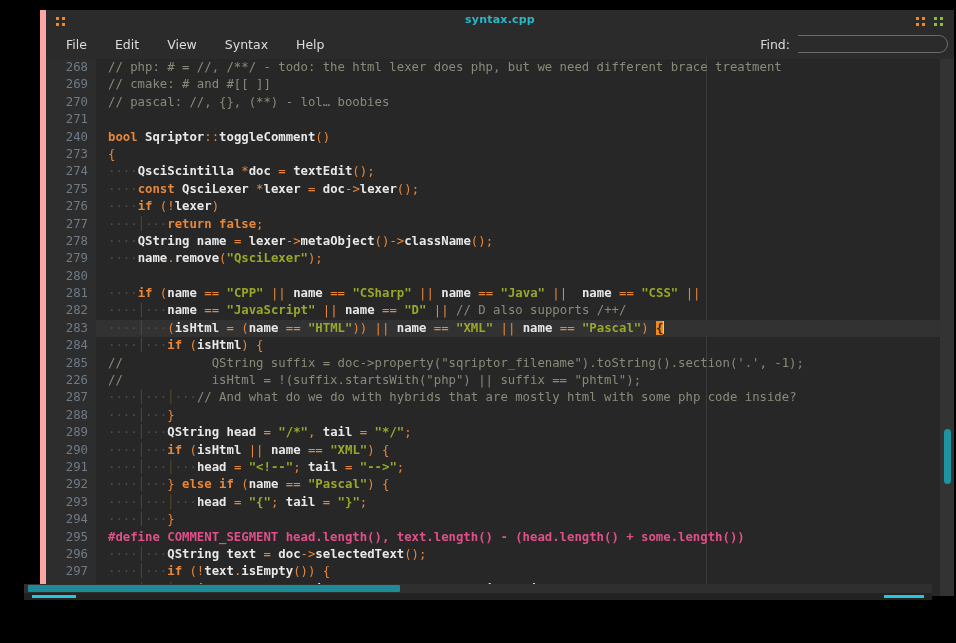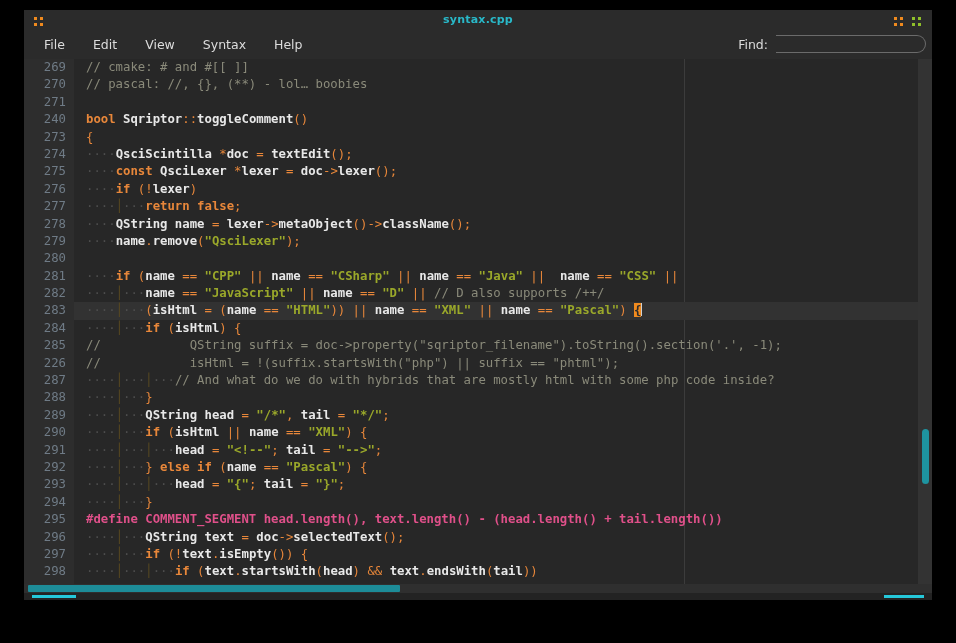--- a/index.html
+++ b/index.html
@@ -6,22 +6,22 @@
   html,body{margin:0;padding:0;}
   body{
     width:956px;height:643px;overflow:hidden;
     background:#000000;
     font-family:"DejaVu Sans Mono",monospace;
   }
   #root{position:relative;width:956px;height:643px;background:#000;}
 
   
   .window{
-    position:absolute;left:24px;top:10px;width:908px;height:586px;
-    background:#737373;overflow:hidden;
+    position:absolute;left:40px;top:10px;width:908px;height:586px;
+    background:#fca5a5;overflow:hidden;padding-left:6px;
   }
 
   
   .titlebar{
     position:relative;height:22px;background:#2b2b2b;
   }
   .title-text{
     position:absolute;left:0;right:0;top:3px;text-align:center;
     font-family:"DejaVu Sans",sans-serif;font-size:11px;font-weight:bold;
     color:#29b8c8;letter-spacing:.2px;
@@ -148,20 +148,21 @@
       <div class="find-wrap">
         <span class="find-label">Find:</span>
         <input class="find-input" type="text" placeholder="" style="">
       </div>
     </div>
 
     <div class="editor">
       <div class="gutter"></div>
       <div class="colguide"></div>
       <div class="code-lines" id="code-lines">
+          <div class="line"><span class="ln">268</span><span class="code"><span class="t-com">// php: # = //, /**/ - todo: the html lexer does php, but we need different brace treatment</span></span></div>
           <div class="line"><span class="ln">269</span><span class="code"><span class="t-com">// cmake: # and #[[ ]]</span></span></div>
           <div class="line"><span class="ln">270</span><span class="code"><span class="t-com">// pascal: //, {}, (**) - lol… boobies</span></span></div>
           <div class="line"><span class="ln">271</span><span class="code"></span></div>
           <div class="line"><span class="ln">240</span><span class="code"><span class="t-kw">bool</span><span class="t-def"> </span><span class="t-id">Sqriptor</span><span class="t-op">::</span><span class="t-id">toggleComment</span><span class="t-op">()</span></span></div>
           <div class="line"><span class="ln">273</span><span class="code"><span class="t-op">{</span></span></div>
           <div class="line"><span class="ln">274</span><span class="code"><span class="t-ws">····</span><span class="t-id">QsciScintilla</span><span class="t-def"> </span><span class="t-op">*</span><span class="t-id">doc</span><span class="t-def"> </span><span class="t-op">=</span><span class="t-def"> </span><span class="t-id">textEdit</span><span class="t-op">();</span></span></div>
           <div class="line"><span class="ln">275</span><span class="code"><span class="t-ws">····</span><span class="t-kw">const</span><span class="t-def"> </span><span class="t-id">QsciLexer</span><span class="t-def"> </span><span class="t-op">*</span><span class="t-id">lexer</span><span class="t-def"> </span><span class="t-op">=</span><span class="t-def"> </span><span class="t-id">doc</span><span class="t-op">-&gt;</span><span class="t-id">lexer</span><span class="t-op">();</span></span></div>
           <div class="line"><span class="ln">276</span><span class="code"><span class="t-ws">····</span><span class="t-kw">if</span><span class="t-def"> </span><span class="t-op">(!</span><span class="t-id">lexer</span><span class="t-op">)</span></span></div>
           <div class="line"><span class="ln">277</span><span class="code"><span class="t-ws">····</span><span class="t-guide">│</span><span class="t-ws">···</span><span class="t-kw">return</span><span class="t-def"> </span><span class="t-kw">false</span><span class="t-op">;</span></span></div>
           <div class="line"><span class="ln">278</span><span class="code"><span class="t-ws">····</span><span class="t-id">QString</span><span class="t-def"> </span><span class="t-id">name</span><span class="t-def"> </span><span class="t-op">=</span><span class="t-def"> </span><span class="t-id">lexer</span><span class="t-op">-&gt;</span><span class="t-id">metaObject</span><span class="t-op">()-&gt;</span><span class="t-id">className</span><span class="t-op">();</span></span></div>
@@ -174,21 +175,21 @@
           <div class="line"><span class="ln">285</span><span class="code"><span class="t-com">//            QString suffix = doc-&gt;property("sqriptor_filename").toString().section('.', -1);</span></span></div>
           <div class="line"><span class="ln">226</span><span class="code"><span class="t-com">//            isHtml = !(suffix.startsWith("php") || suffix == "phtml");</span></span></div>
           <div class="line"><span class="ln">287</span><span class="code"><span class="t-ws">····</span><span class="t-guide">│</span><span class="t-ws">···</span><span class="t-guide">│</span><span class="t-ws">···</span><span class="t-com">// And what do we do with hybrids that are mostly html with some php code inside?</span></span></div>
           <div class="line"><span class="ln">288</span><span class="code"><span class="t-ws">····</span><span class="t-guide">│</span><span class="t-ws">···</span><span class="t-op">}</span></span></div>
           <div class="line"><span class="ln">289</span><span class="code"><span class="t-ws">····</span><span class="t-guide">│</span><span class="t-ws">···</span><span class="t-id">QString</span><span class="t-def"> </span><span class="t-id">head</span><span class="t-def"> </span><span class="t-op">=</span><span class="t-def"> </span><span class="t-str">"/*"</span><span class="t-op">,</span><span class="t-def"> </span><span class="t-id">tail</span><span class="t-def"> </span><span class="t-op">=</span><span class="t-def"> </span><span class="t-str">"*/"</span><span class="t-op">;</span></span></div>
           <div class="line"><span class="ln">290</span><span class="code"><span class="t-ws">····</span><span class="t-guide">│</span><span class="t-ws">···</span><span class="t-kw">if</span><span class="t-def"> </span><span class="t-op">(</span><span class="t-id">isHtml</span><span class="t-def"> </span><span class="t-op">||</span><span class="t-def"> </span><span class="t-id">name</span><span class="t-def"> </span><span class="t-op">==</span><span class="t-def"> </span><span class="t-str">"XML"</span><span class="t-op">) {</span></span></div>
           <div class="line"><span class="ln">291</span><span class="code"><span class="t-ws">····</span><span class="t-guide">│</span><span class="t-ws">···</span><span class="t-guide">│</span><span class="t-ws">···</span><span class="t-id">head</span><span class="t-def"> </span><span class="t-op">=</span><span class="t-def"> </span><span class="t-str">"&lt;!--"</span><span class="t-op">;</span><span class="t-def"> </span><span class="t-id">tail</span><span class="t-def"> </span><span class="t-op">=</span><span class="t-def"> </span><span class="t-str">"--&gt;"</span><span class="t-op">;</span></span></div>
           <div class="line"><span class="ln">292</span><span class="code"><span class="t-ws">····</span><span class="t-guide">│</span><span class="t-ws">···</span><span class="t-op">}</span><span class="t-def"> </span><span class="t-kw">else</span><span class="t-def"> </span><span class="t-kw">if</span><span class="t-def"> </span><span class="t-op">(</span><span class="t-id">name</span><span class="t-def"> </span><span class="t-op">==</span><span class="t-def"> </span><span class="t-str">"Pascal"</span><span class="t-op">) {</span></span></div>
           <div class="line"><span class="ln">293</span><span class="code"><span class="t-ws">····</span><span class="t-guide">│</span><span class="t-ws">···</span><span class="t-guide">│</span><span class="t-ws">···</span><span class="t-id">head</span><span class="t-def"> </span><span class="t-op">=</span><span class="t-def"> </span><span class="t-str">"{"</span><span class="t-op">;</span><span class="t-def"> </span><span class="t-id">tail</span><span class="t-def"> </span><span class="t-op">=</span><span class="t-def"> </span><span class="t-str">"}"</span><span class="t-op">;</span></span></div>
           <div class="line"><span class="ln">294</span><span class="code"><span class="t-ws">····</span><span class="t-guide">│</span><span class="t-ws">···</span><span class="t-op">}</span></span></div>
-          <div class="line"><span class="ln">295</span><span class="code"><span class="t-pre">#define COMMENT_SEGMENT head.length(), text.length() - (head.length() + tail.length())</span></span></div>
+          <div class="line"><span class="ln">295</span><span class="code"><span class="t-pre">#define COMMENT_SEGMENT head.length(), text.length() - (head.length() + some.length())</span></span></div>
           <div class="line"><span class="ln">296</span><span class="code"><span class="t-ws">····</span><span class="t-guide">│</span><span class="t-ws">···</span><span class="t-id">QString</span><span class="t-def"> </span><span class="t-id">text</span><span class="t-def"> </span><span class="t-op">=</span><span class="t-def"> </span><span class="t-id">doc</span><span class="t-op">-&gt;</span><span class="t-id">selectedText</span><span class="t-op">();</span></span></div>
           <div class="line"><span class="ln">297</span><span class="code"><span class="t-ws">····</span><span class="t-guide">│</span><span class="t-ws">···</span><span class="t-kw">if</span><span class="t-def"> </span><span class="t-op">(!</span><span class="t-id">text</span><span class="t-op">.</span><span class="t-id">isEmpty</span><span class="t-op">()) {</span></span></div>
           <div class="line"><span class="ln">298</span><span class="code"><span class="t-ws">····</span><span class="t-guide">│</span><span class="t-ws">···</span><span class="t-guide">│</span><span class="t-ws">···</span><span class="t-kw">if</span><span class="t-def"> </span><span class="t-op">(</span><span class="t-id">text</span><span class="t-op">.</span><span class="t-id">startsWith</span><span class="t-op">(</span><span class="t-id">head</span><span class="t-op">)</span><span class="t-def"> </span><span class="t-op">&amp;&amp;</span><span class="t-def"> </span><span class="t-id">text</span><span class="t-op">.</span><span class="t-id">endsWith</span><span class="t-op">(</span><span class="t-id">tail</span><span class="t-op">))</span></span></div>
         </div>
       <div class="vscroll-track">
         <div class="vscroll-thumb"></div>
       </div>
     </div>
 
   </div>

